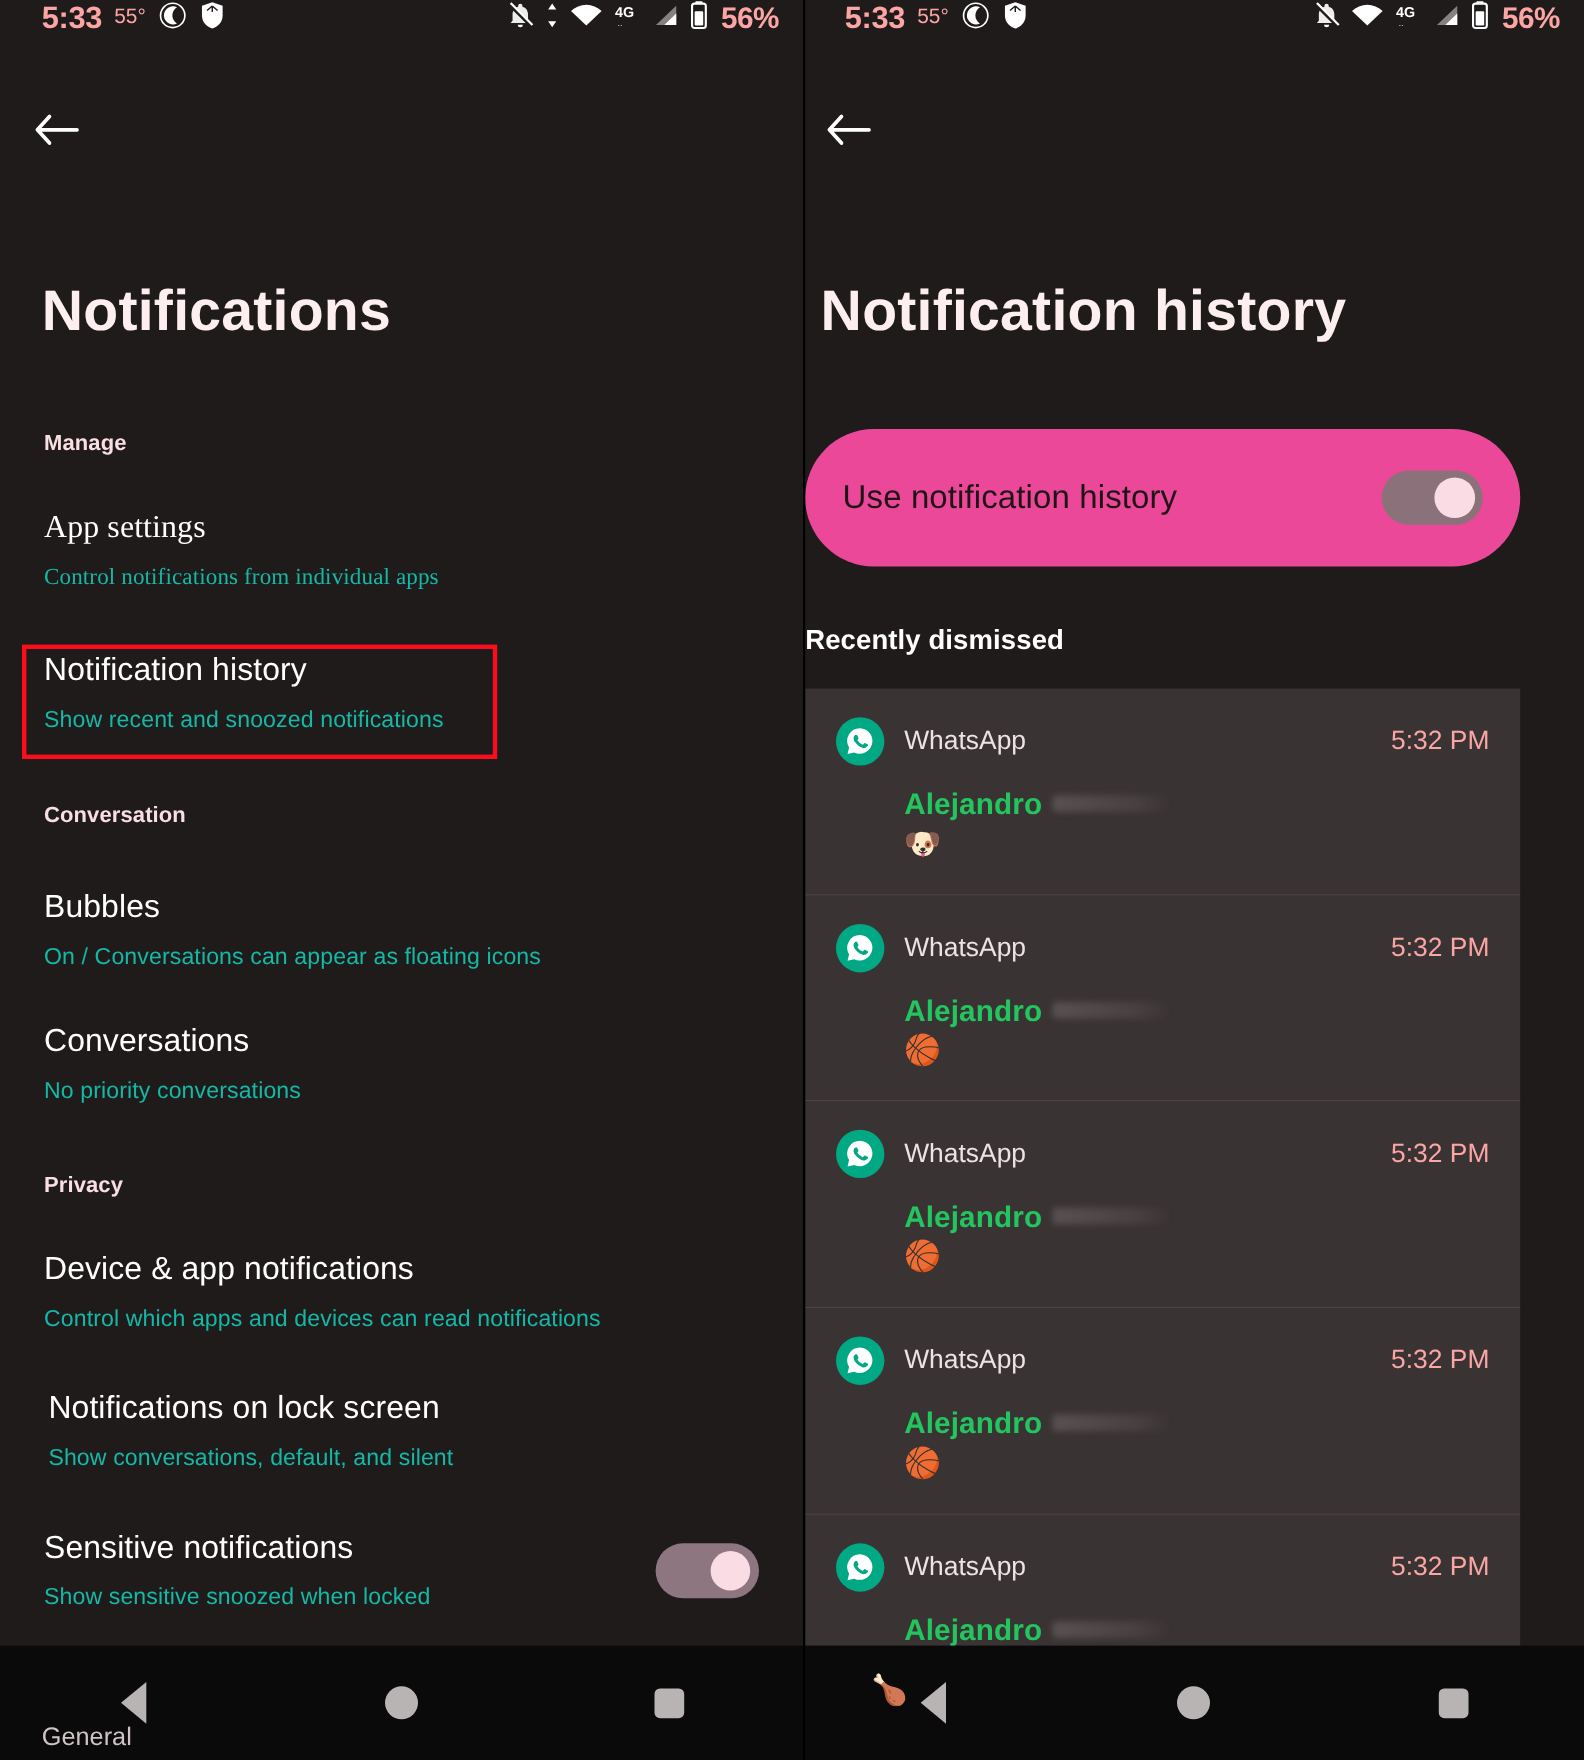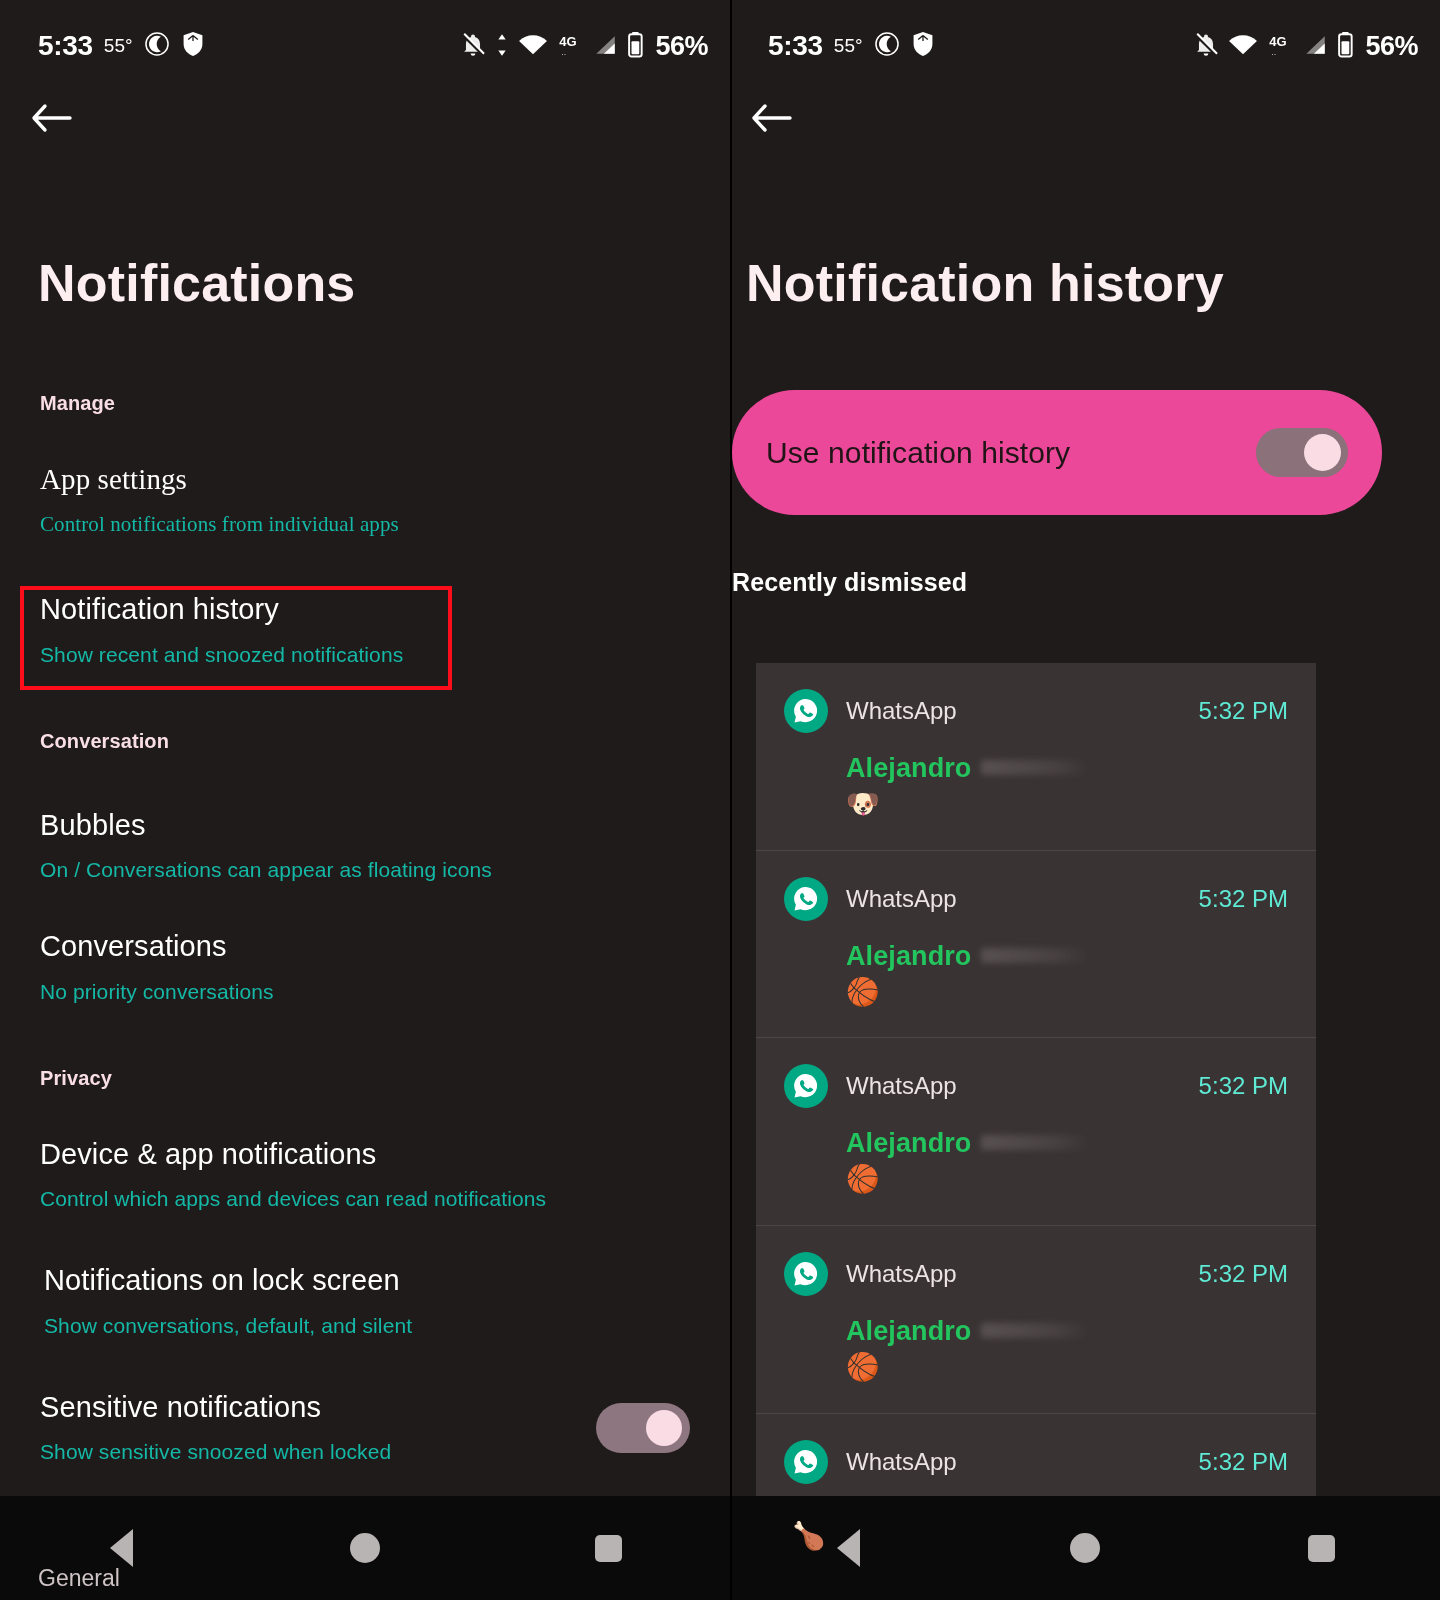--- a/index.html
+++ b/index.html
@@ -18,23 +18,23 @@
     position:relative;
     width:730px; height:1600px;
     background:#201b1b;
     overflow:hidden;
   }
   .panel.right { width:710px; background:#201b1b; }
 
   
   .statusbar {
     position:absolute; top:0; left:0; right:0; height:62px;
-    display:flex; align-items:flex-end;
+    display:flex; align-items:flex-start;
     padding:0 22px 0 38px;
-    color:#ffffff;
+    color:#fca5a5;
   }
   .sb-left { display:flex; align-items:center; gap:11px; }
   .sb-right { margin-left:auto; display:flex; align-items:center; gap:9px; }
   .sb-time { font-size:28px; font-weight:bold; letter-spacing:-.3px; }
   .sb-temp { font-size:19px; font-weight:normal; }
   .sb-batt { font-size:27px; font-weight:bold; letter-spacing:-.5px; margin-left:2px;}
   .ic { display:block; }
 
   
   .backbtn {
@@ -106,40 +106,39 @@
   }
   .hist-card .toggle { background:#8a717a; width:92px; height:49px;}
   .hist-card .toggle .knob { background:#fadce5; top:6px; left:48px; width:37px; height:37px;}
 
   .recent-label {
     position:absolute; left:732px; top:568px;
     font-size:25px; color:#ffffff; font-weight:bold; letter-spacing:.1px;
   }
 
   .notif-list {
-    position:absolute; left:732px; top:663px;
-    width:560px;
+    position:absolute; left:732px; top:626px;
+    width:650px;
     background:#3a3333;
-    margin-left:24px;
   }
   .notif-item {
     position:relative;
     padding:26px 28px 30px 28px;
     border-top:1px solid #4d4545;
   }
   .notif-item:first-child { border-top:none; }
   .notif-head { display:flex; align-items:center; }
   .wa-icon {
     width:44px; height:44px; border-radius:50%;
     background:#00a884; flex:0 0 auto;
     display:flex; align-items:center; justify-content:center;
     margin-right:18px;
   }
   .notif-app { font-size:24px; color:#ece3e4; font-weight:400; }
-  .notif-time { margin-left:auto; font-size:24px; color:#5eead4; font-weight:400; }
+  .notif-time { margin-left:auto; font-size:24px; color:#fca5a5; font-weight:400; }
   .notif-body { margin-left:62px; margin-top:20px; }
   .notif-sender {
     font-size:27px; color:#22c55e; font-weight:bold; display:inline-block;
     letter-spacing:.1px;
   }
   .notif-redacted {
     display:inline-block;
     height:15px; width:108px;
     margin-left:10px;
     border-radius:3px;

